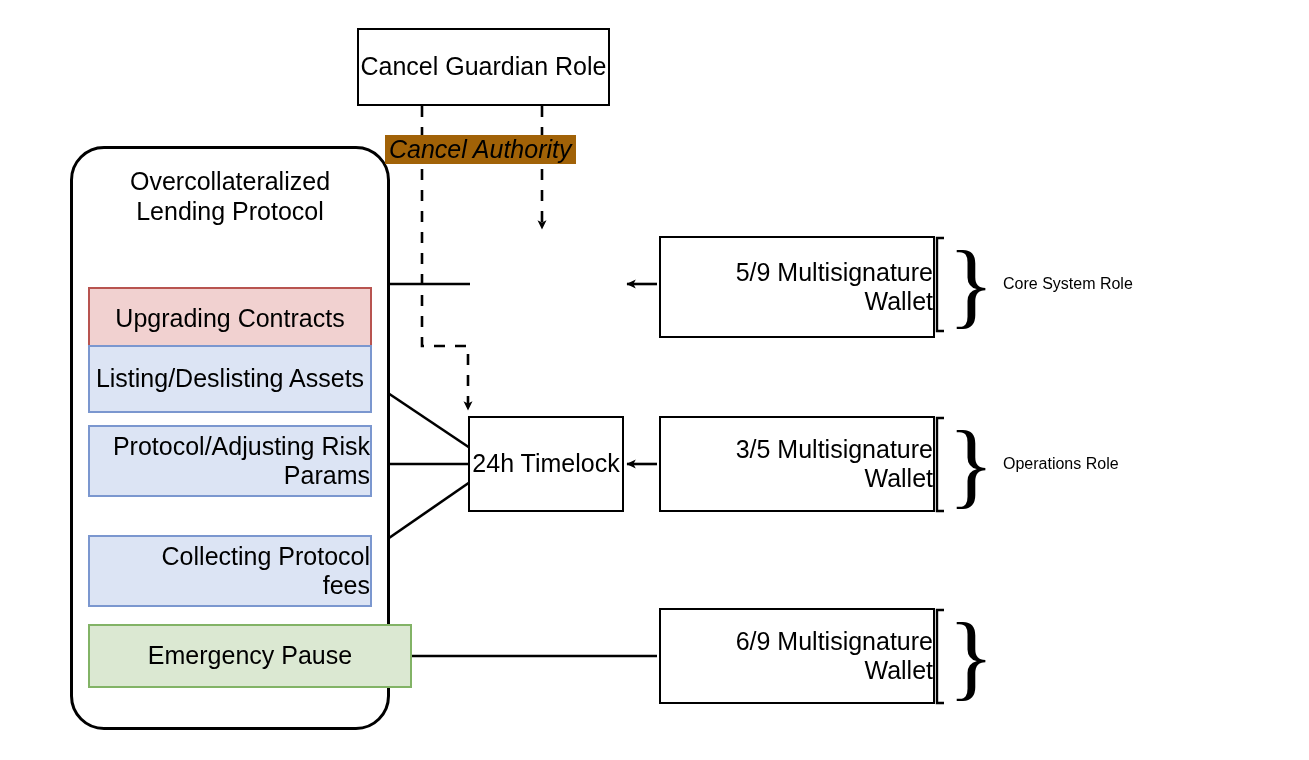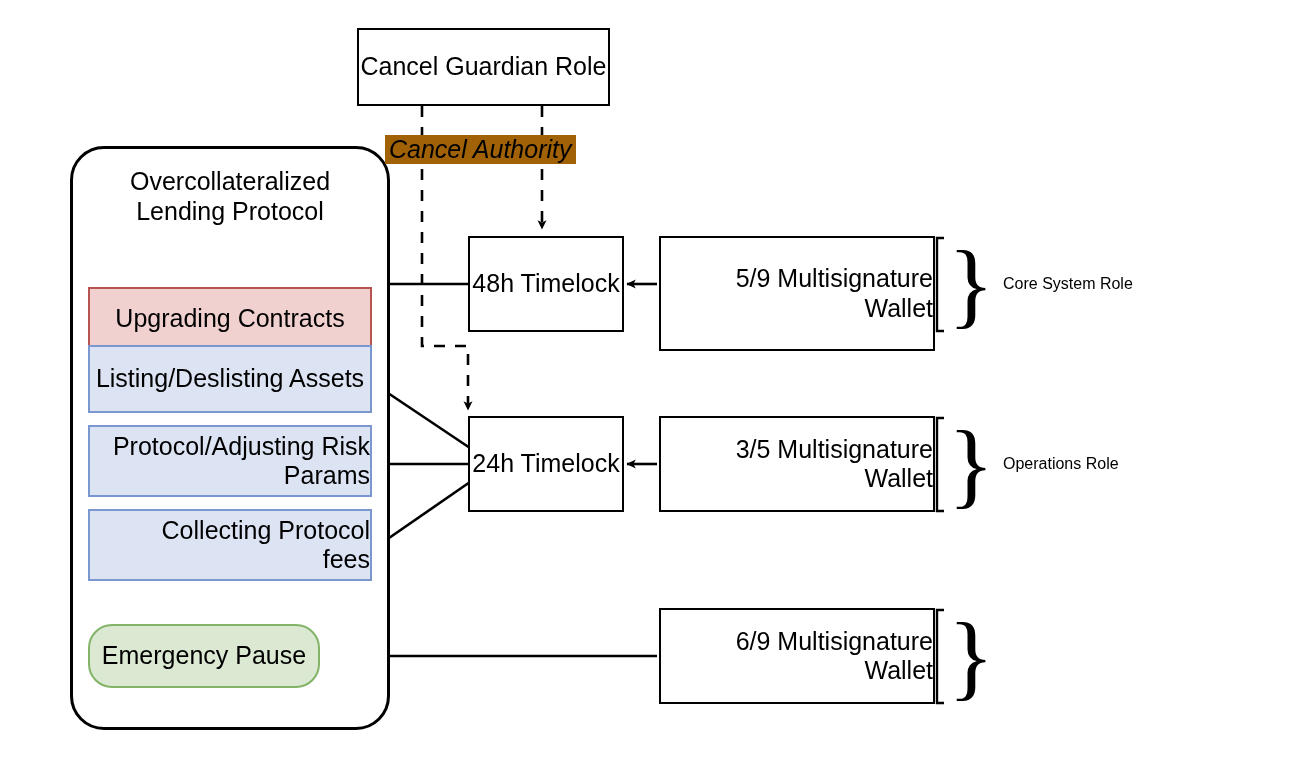--- a/index.html
+++ b/index.html
@@ -161,37 +161,34 @@
   </div>
 
   <div class="node plain-box perm-box perm-ops" style="left:88px; top:345px; width:284px; height:68px;">
     <span>Listing/Deslisting Assets</span>
   </div>
 
   <div class="node plain-box perm-box perm-ops" style="left:88px; top:425px; width:284px; height:72px;">
     <span>Protocol/Adjusting Risk Params</span>
   </div>
 
-  <div class="node plain-box perm-box perm-ops" style="left:88px; top:509px; width:284px; height:72px;padding-left:32px;">
+  <div class="node plain-box perm-box perm-ops" style="left:88px; top:535px; width:284px; height:72px;padding-left:32px;">
     <span>Collecting Protocol fees</span>
   </div>
 
-  <div class="node plain-box perm-box perm-pause" style="left:88px; top:624px; width:232px; height:64px;border-radius:24px;">
+  <div class="node plain-box perm-box perm-pause" style="left:88px; top:624px; width:324px; height:64px;">
     <span>Emergency Pause</span>
   </div>
 
-  <div class="node plain-box" style="left:468px; top:236px; width:156px; height:96px;">
-    <span>48h Timelock</span>
-  </div>
 
   <div class="node plain-box" style="left:468px; top:416px; width:156px; height:96px;">
     <span>24h Timelock</span>
   </div>
 
-  <div class="node plain-box" style="left:659px; top:236px; width:276px; height:115px;">
+  <div class="node plain-box" style="left:659px; top:236px; width:276px; height:102px;">
     <span>5/9 Multisignature Wallet</span>
   </div>
 
   <div class="node plain-box" style="left:659px; top:416px; width:276px; height:96px;">
     <span>3/5 Multisignature Wallet</span>
   </div>
 
   <div class="node plain-box" style="left:659px; top:608px; width:276px; height:96px;">
     <span>6/9 Multisignature Wallet</span>
   </div>

